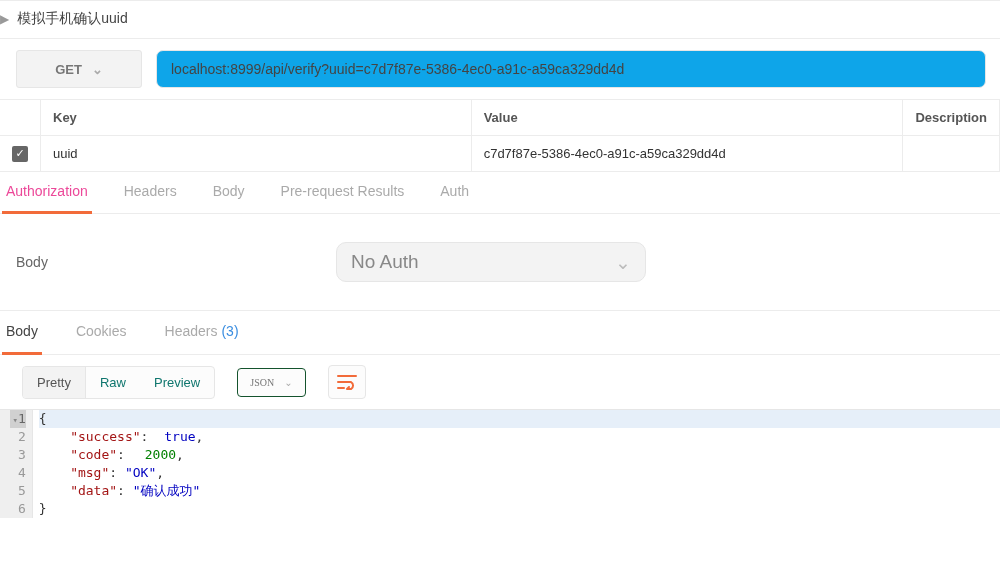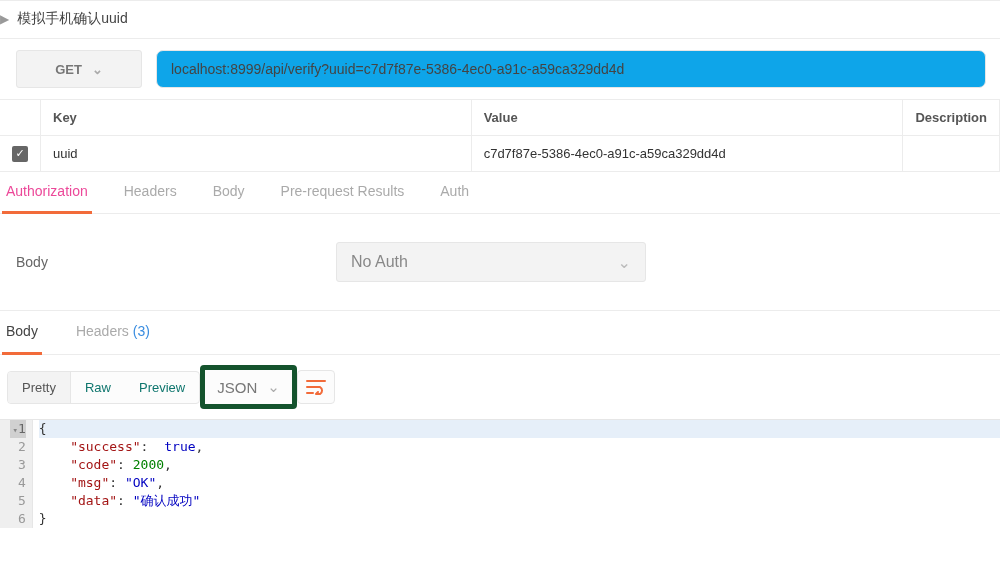--- a/index.html
+++ b/index.html
@@ -106,25 +106,25 @@
     display: flex;
     align-items: center;
     padding: 28px 16px;
     border-bottom: 1px solid #ececec;
   }
   .type-label { width: 320px; color: #666; font-size: 14px; }
   .select {
     width: 310px; height: 40px;
     background: #f3f3f3;
     border: 1px solid #e6e6e6;
-    border-radius: 3px;
+    border-radius: 10px;
     display: flex; align-items: center;
     padding: 0 14px;
     color: #888;
-    font-size: 16px;
+    font-size: 19px;
     cursor: pointer;
     justify-content: space-between;
   }
   .select .chev-down { color: #bbb; }
 
   .response-tabs {
     display: flex;
     align-items: center;
     height: 44px;
     border-bottom: 1px solid #ececec;
@@ -140,46 +140,47 @@
     font-size: 14px;
     cursor: pointer;
     border-bottom: 3px solid transparent;
   }
   .rtab.active { color: #444; border-bottom-color: #f26b3a; }
   .rtab .badge { color: #3a8de0; margin-left: 4px; }
 
   .format-row {
     display: flex;
     align-items: center;
-    padding: 10px 7px;
-    gap: 0;
+    padding: 10px 22px;
+    gap: 22px;
   }
   .pill-group {
     display: flex;
     border: 1px solid #e6e6e6;
     border-radius: 4px;
     overflow: hidden;
     background: #fcfcfc;
   }
   .pill {
     padding: 8px 14px;
     font-size: 13px;
     color: #0f766e;
     cursor: pointer;
   }
   .pill.active { background: #f3f3f3; color: #555; border-right: 1px solid #e6e6e6;}
   .json-select {
     display: flex; align-items: center;
-    border: 5px solid #14532d;
+    border: 1px solid #14532d;
     border-radius: 4px;
     padding: 8px 12px;
-    font-size: 15px;
+    font-size: 10px;
     color: #777;
     cursor: pointer;
     background:#fcfcfc;
+    font-family:Liberation Serif, serif;
   }
   .json-select .chev-down { margin-left: 10px; color: #aaa; }
   .wrap-btn {
     border: 1px solid #e6e6e6;
     border-radius: 4px;
     width: 38px; height: 34px;
     display: flex; align-items: center; justify-content: center;
     cursor: pointer;
     background:#fcfcfc;
   }
@@ -200,21 +201,21 @@
     border-right: 1px solid #e6e6e6;
   }
   .gutter div { height: 18px; }
   .gutter .hl { background: #d0d0d0; color:#666;}
   .gutter .arrow { font-size:9px; color:#888; display:inline-block; width:8px; }
   .code { flex: 1; padding: 0 0 0 6px; background:#fff; }
   .code .line { height: 18px; white-space: pre; }
   .code .line.hl { background: #e6eff9; }
   .k { color: #a31515; }
   .b { color: #0000c0; margin-left: 8px; }
-  .n { color: #008000; }
+  .n { color: #008000; margin-left: 12px; }
   .s { color: #0000c0; }
   .p { color: #333; }
 </style>
 </head>
 <body>
 
 <div class="breadcrumb">
   <span class="chev">▶</span>
   <span>模拟手机确认uuid</span>
 </div>
@@ -259,20 +260,21 @@
 <div class="type-row">
   <div class="type-label">Body</div>
   <div class="select">
     <span>No Auth</span>
     <span class="chev-down">⌄</span>
   </div>
 </div>
 
 <div class="response-tabs">
   <div class="rtab active">Body</div>
+  <div class="rtab">Cookies</div>
   <div class="rtab">
     <span>Headers</span>
     <span class="badge">(3)</span>
   </div>
 </div>
 
 <div class="format-row">
   <div class="pill-group">
     <div class="pill active">Pretty</div>
     <div class="pill">Raw</div>

